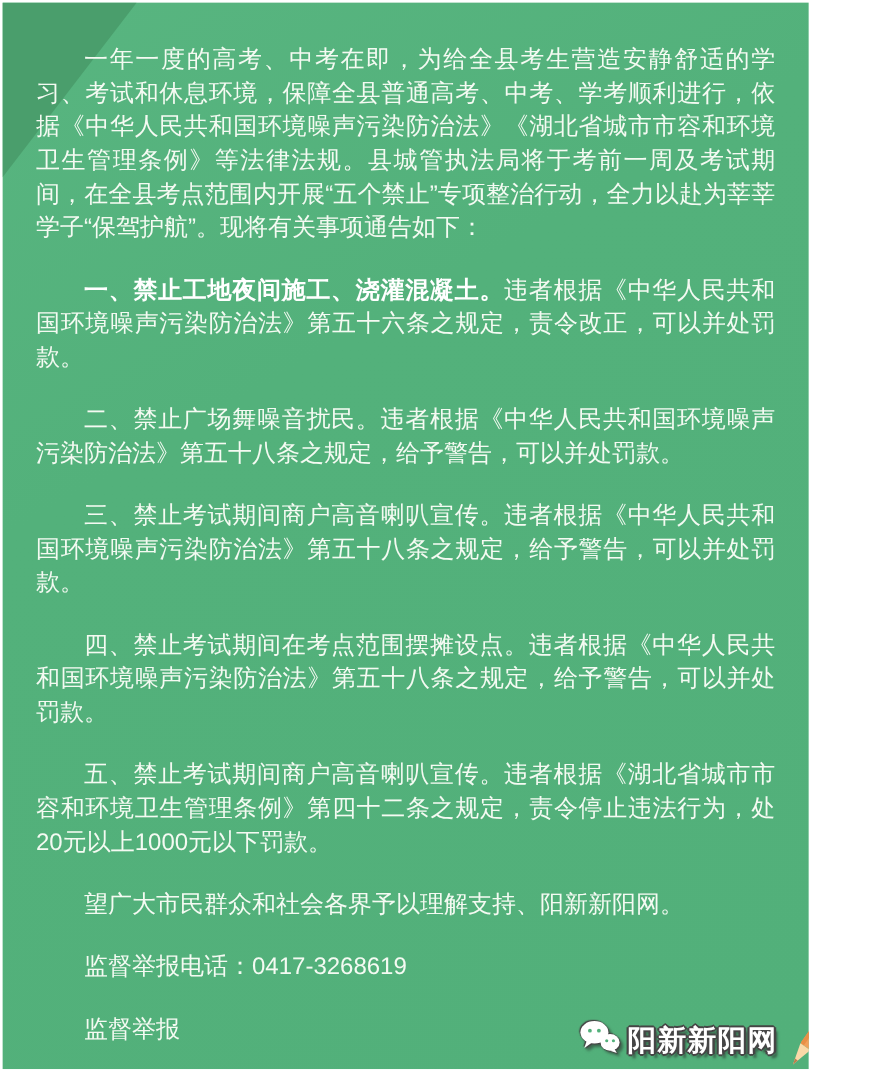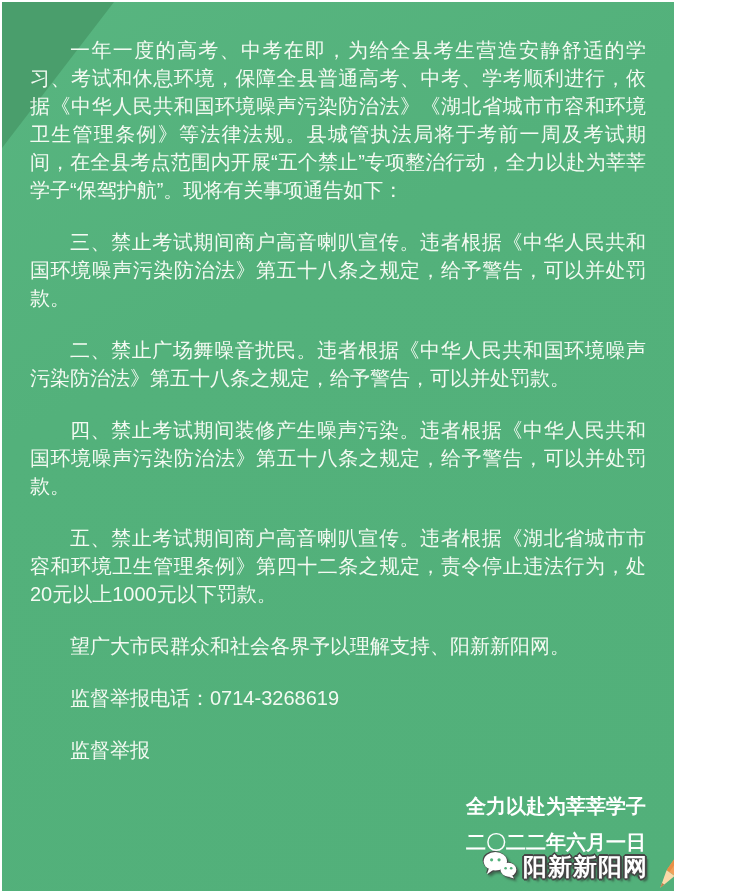--- a/index.html
+++ b/index.html
@@ -70,32 +70,33 @@
 </style>
 </head>
 <body>
 
 <div class="page">
   <div class="corner-fold"></div>
 
   <div class="content">
     <p>一年一度的高考、中考在即，为给全县考生营造安静舒适的学习、考试和休息环境，保障全县普通高考、中考、学考顺利进行，依据《中华人民共和国环境噪声污染防治法》《湖北省城市市容和环境卫生管理条例》等法律法规。县城管执法局将于考前一周及考试期间，在全县考点范围内开展“五个禁止”专项整治行动，全力以赴为莘莘学子“保驾护航”。现将有关事项通告如下：</p>
 
+    <p><span class="bold">一、禁止工地夜间施工、浇灌混凝土。</span><span>违者根据《中华人民共和国环境噪声污染防治法》第五十六条之规定，责令改正，可以并处罚款。</span></p>
+
+    <p><span>二、禁止广场舞噪音扰民。</span><span>违者根据《中华人民共和国环境噪声污染防治法》第五十八条之规定，给予警告，可以并处罚款。</span></p>
 
     <p><span>三、禁止考试期间商户高音喇叭宣传。</span><span>违者根据《中华人民共和国环境噪声污染防治法》第五十八条之规定，给予警告，可以并处罚款。</span></p>
 
-    <p><span>二、禁止广场舞噪音扰民。</span><span>违者根据《中华人民共和国环境噪声污染防治法》第五十八条之规定，给予警告，可以并处罚款。</span></p>
-
-    <p><span>四、禁止考试期间装修产生噪声污染。</span><span>违者根据《中华人民共和国环境噪声污染防治法》第五十八条之规定，给予警告，可以并处罚款。</span></p>
+    <p><span>四、禁止考试期间在考点范围摆摊设点。</span><span>违者根据《中华人民共和国环境噪声污染防治法》第五十八条之规定，给予警告，可以并处罚款。</span></p>
 
     <p><span>五、禁止考试期间商户高音喇叭宣传。</span><span>违者根据《湖北省城市市容和环境卫生管理条例》第四十二条之规定，责令停止违法行为，处20元以上1000元以下罚款。</span></p>
 
     <p>望广大市民群众和社会各界予以理解支持、阳新新阳网。</p>
 
-    <p>监督举报电话：0714-3268619</p>
+    <p>监督举报电话：0417-3268619</p>
 
     <p>监督举报</p>
 
     <div class="signature-block">
       <p>全力以赴为莘莘学子</p>
       <p>二〇二二年六月一日</p>
     </div>
   </div>
 
   <div class="watermark">

